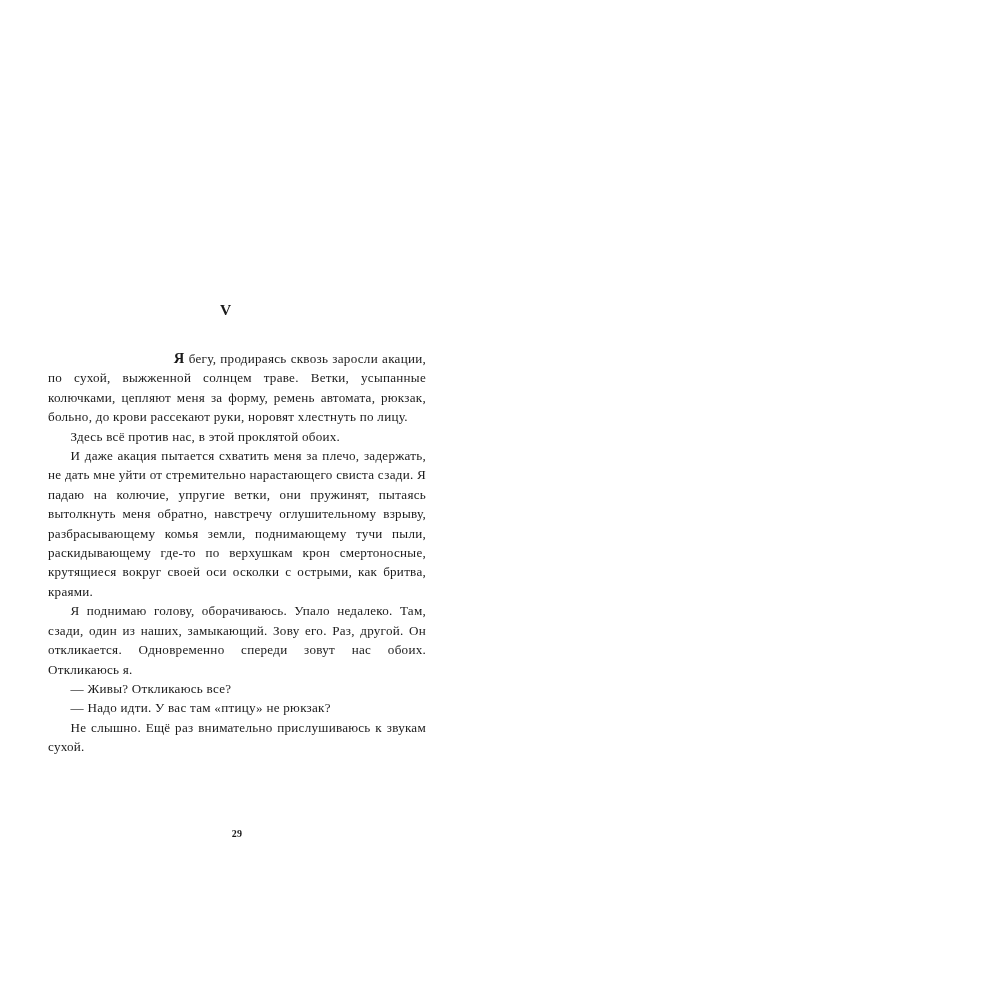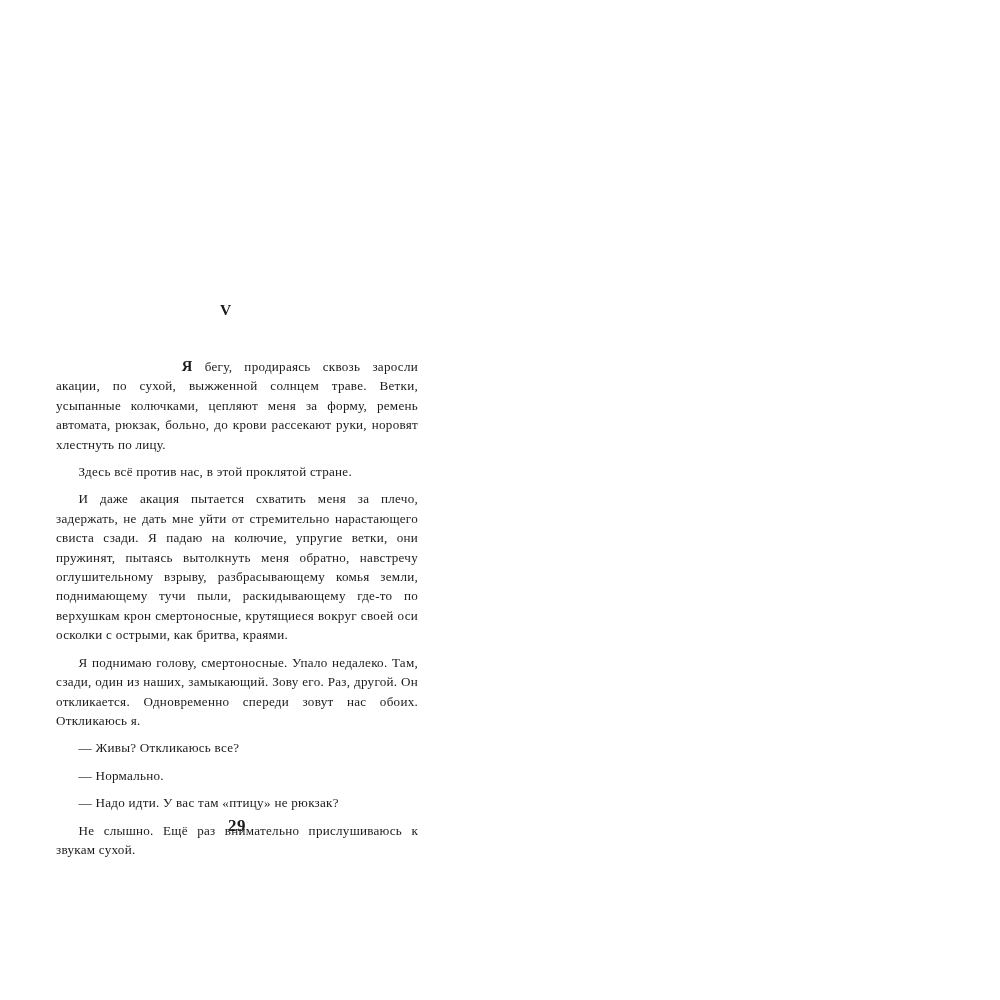--- a/index.html
+++ b/index.html
@@ -66,66 +66,66 @@
     font-weight: bold;
     text-align: left;
     margin: 0 0 0 172px;
     letter-spacing: 0.05em;
     line-height: 19px;
   }
   .chapter-gap { height: 30px; }
 
   
   p.para {
-    margin: 8px;
+    margin: 0;
     text-indent: 1.72em;
     text-align: justify;
   }
   p.para.first-para {
     text-indent: 9.6em;
   }
   p.para.dialogue {
     text-indent: 1.72em;
   }
   .lead-cap {
     font-weight: bold;
     font-size: 14.6px;
   }
 
   
   .folio {
     position: absolute;
-    font-size: 17px;
+    font-size: 10px;
     font-weight: bold;
     text-align: center;
     letter-spacing: 0.03em;
+    margin-top: 12px;
   }
   .page--left .folio  { left: 48px;  width: 378px; top: 816px; }
 </style>
 </head>
 <body>
 
 <div id="spread">
 
   <div class="gutter-line"></div>
 
   <div class="page page--left">
 
     <div class="text-column">
 
       <div class="chapter-number">V</div>
       <div class="chapter-gap"></div>
 
       <p class="para first-para"><span class="lead-cap">Я</span><span> бегу, продираясь сквозь заросли акации, по сухой, выжженной солнцем траве. Ветки, усыпанные колючками, цепляют меня за форму, ремень автомата, рюкзак, больно, до крови рассекают руки, норовят хлестнуть по лицу.</span></p>
 
-      <p class="para">Здесь всё против нас, в этой проклятой стране.</p>
+      <p class="para">Здесь всё против нас, в этой проклятой обоих.</p>
       <p class="para">И даже акация пытается схватить меня за плечо, задержать, не дать мне уйти от стремительно нарастающего свиста сзади. Я падаю на колючие, упругие ветки, они пружинят, пытаясь вытолкнуть меня обратно, навстречу оглушительному взрыву, разбрасывающему комья земли, поднимающему тучи пыли, раскидывающему где-то по верхушкам крон смертоносные, крутящиеся вокруг своей оси осколки с острыми, как бритва, краями.</p>
-      <p class="para">Я поднимаю голову, смертоносные. Упало недалеко. Там, сзади, один из наших, замыкающий. Зову его. Раз, другой. Он откликается. Одновременно спереди зовут нас обоих. Откликаюсь я.</p>
+      <p class="para">Я поднимаю голову, оборачиваюсь. Упало недалеко. Там, сзади, один из наших, замыкающий. Зову его. Раз, другой. Он откликается. Одновременно спереди зовут нас обоих. Откликаюсь я.</p>
       <p class="para dialogue">— Живы? Откликаюсь все?</p>
-      <p class="para dialogue">— Нормально.</p>
       <p class="para dialogue">— Надо идти. У вас там «птицу» не рюкзак?</p>
       <p class="para">Не слышно. Ещё раз внимательно прислушиваюсь к звукам сухой.</p>
     </div>
 
     <div class="folio">29</div>
   </div>
 
   <div class="page page--right">
 
     

